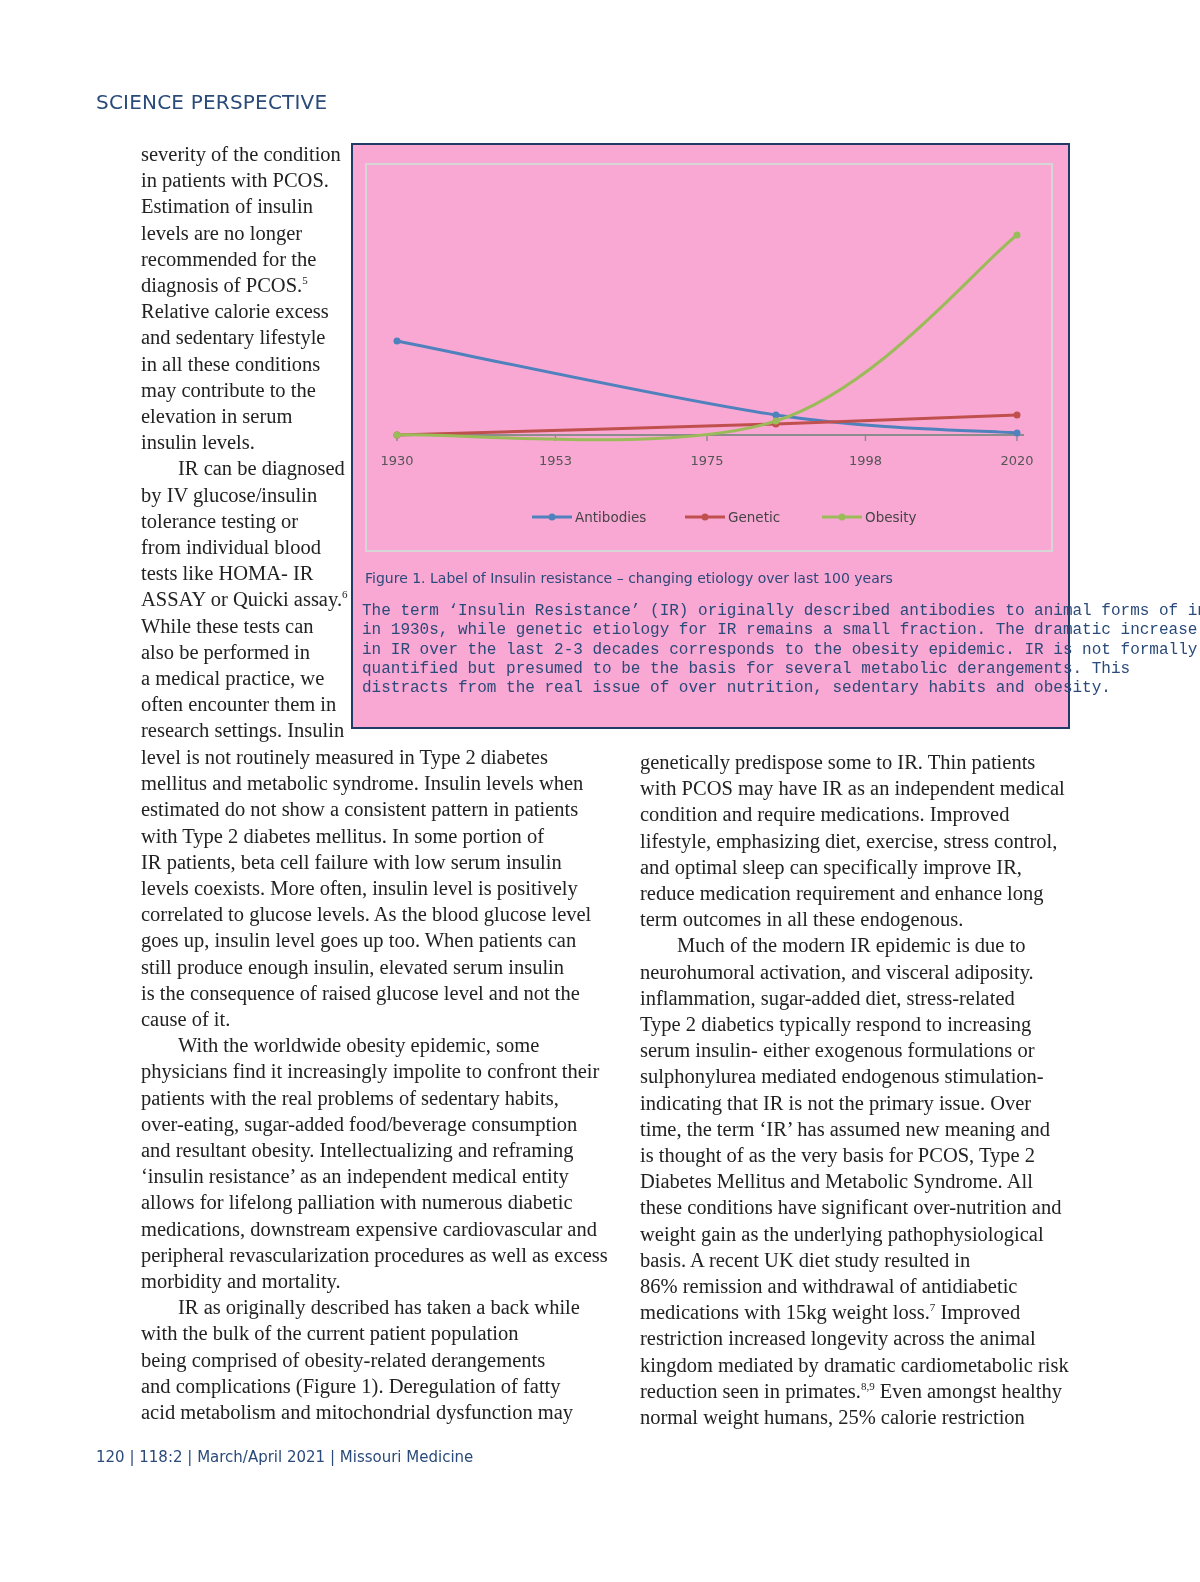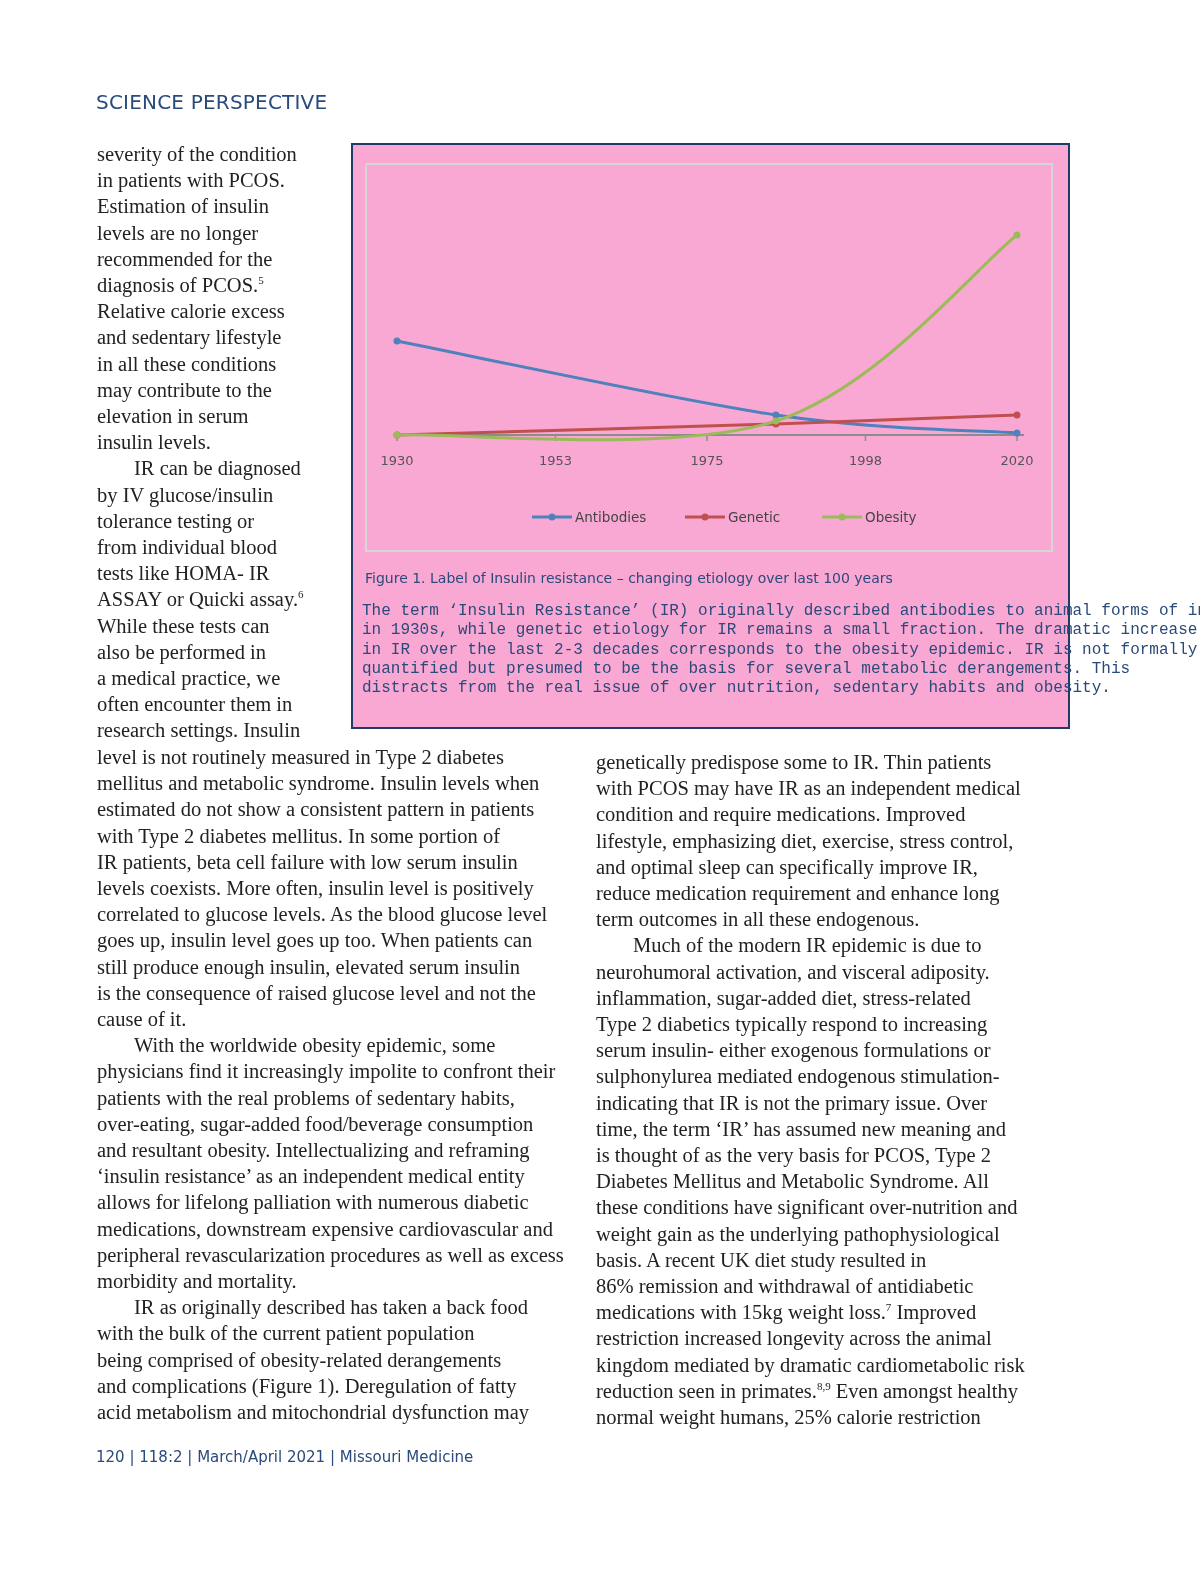--- a/index.html
+++ b/index.html
@@ -2,21 +2,21 @@
 <html><head>
 <meta charset="utf-8">
 <style>
   html, body { margin: 0; padding: 0; }
   body { width: 1200px; height: 1582px; background: #ffffff; position: relative; overflow: hidden; }
   .section-header {
     position: absolute; left: 96px; top: 90px;
     font-family: "DejaVu Sans", sans-serif; font-size: 20px; color: #2a4a7a; letter-spacing: 0.2px;
   }
   .body-text {
-    font-family: "Liberation Serif", serif; font-size: 20.5px; line-height: 26.2px; color: #222;
+    font-family: "Liberation Serif", serif; font-size: 20.5px; line-height: 26.2px; color: #222; margin-left: 44px;
   }
   .col-narrow { position: absolute; left: 97px; top: 141px; width: 260px; }
   .col-left { position: absolute; left: 97px; top: 744px; width: 480px; }
   .col-right { position: absolute; left: 596px; top: 749px; width: 460px; }
   .line { white-space: nowrap; display: block; }
   .indent { padding-left: 37px; }
   sup { font-size: 11px; vertical-align: 8px; line-height: 0; }
   .figure-box {
     position: absolute; left: 351px; top: 143px; width: 719px; height: 586px;
     border: 2px solid #1f3b66; box-sizing: border-box; background: #f9a8d4;
@@ -134,21 +134,21 @@
     <span class="line indent"><span>With the worldwide obesity epidemic, some</span></span>
     <span class="line"><span>physicians find it increasingly impolite to confront their</span></span>
     <span class="line"><span>patients with the real problems of sedentary habits,</span></span>
     <span class="line"><span>over-eating, sugar-added food/beverage consumption</span></span>
     <span class="line"><span>and resultant obesity. Intellectualizing and reframing</span></span>
     <span class="line"><span>‘insulin resistance’ as an independent medical entity</span></span>
     <span class="line"><span>allows for lifelong palliation with numerous diabetic</span></span>
     <span class="line"><span>medications, downstream expensive cardiovascular and</span></span>
     <span class="line"><span>peripheral revascularization procedures as well as excess</span></span>
     <span class="line"><span>morbidity and mortality.</span></span>
-    <span class="line indent"><span>IR as originally described has taken a back food</span></span>
+    <span class="line indent"><span>IR as originally described has taken a back while</span></span>
     <span class="line"><span>with the bulk of the current patient population</span></span>
     <span class="line"><span>being comprised of obesity-related derangements</span></span>
     <span class="line"><span>and complications (Figure 1). Deregulation of fatty</span></span>
     <span class="line"><span>acid metabolism and mitochondrial dysfunction may</span></span>
   </div>
 <div class="col-right body-text">
     <span class="line"><span>genetically predispose some to IR. Thin patients</span></span>
     <span class="line"><span>with PCOS may have IR as an independent medical</span></span>
     <span class="line"><span>condition and require medications. Improved</span></span>
     <span class="line"><span>lifestyle, emphasizing diet, exercise, stress control,</span></span>

